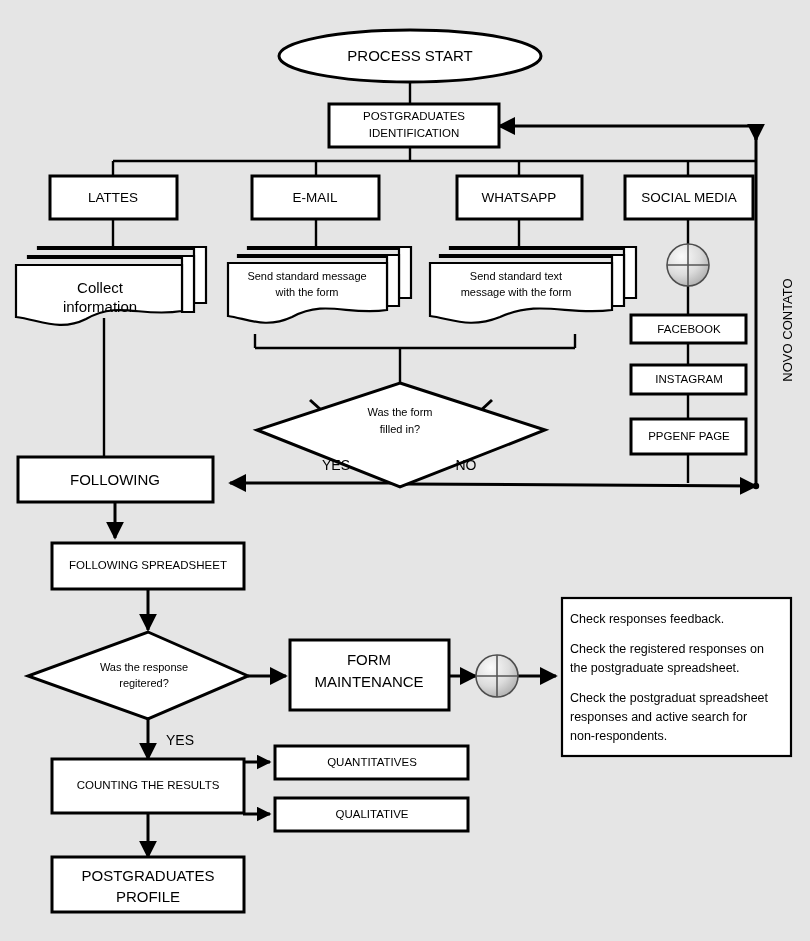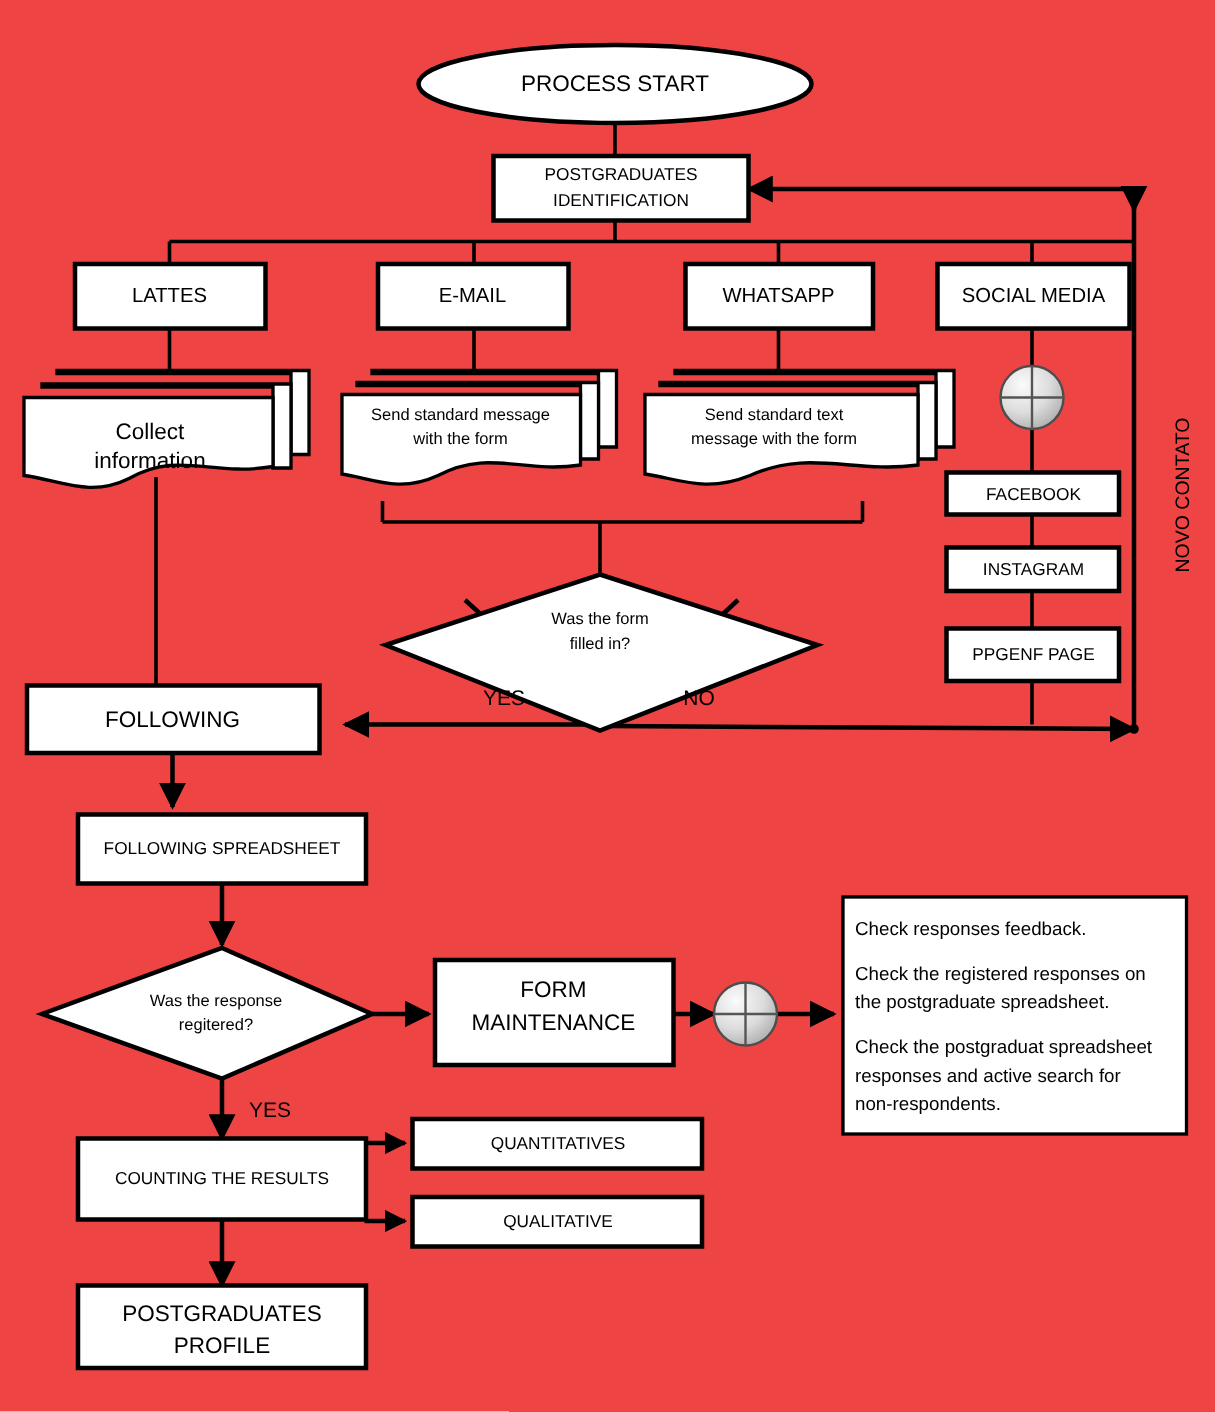--- a/index.html
+++ b/index.html
@@ -11,21 +11,21 @@
     width: 810px;
     height: 941px;
     font-family: "Liberation Sans", sans-serif;
     color: #000000;
     overflow: hidden;
   }
   #flowchart-root {
     position: relative;
     width: 810px;
     height: 941px;
-    background: #ef4444;
+    background: #e5e5e5;
   }
   svg.diagram {
     display: block;
     width: 810px;
     height: 941px;
   }
   text {
     font-family: "Liberation Sans", sans-serif;
     fill: #000000;
     dominant-baseline: middle;

